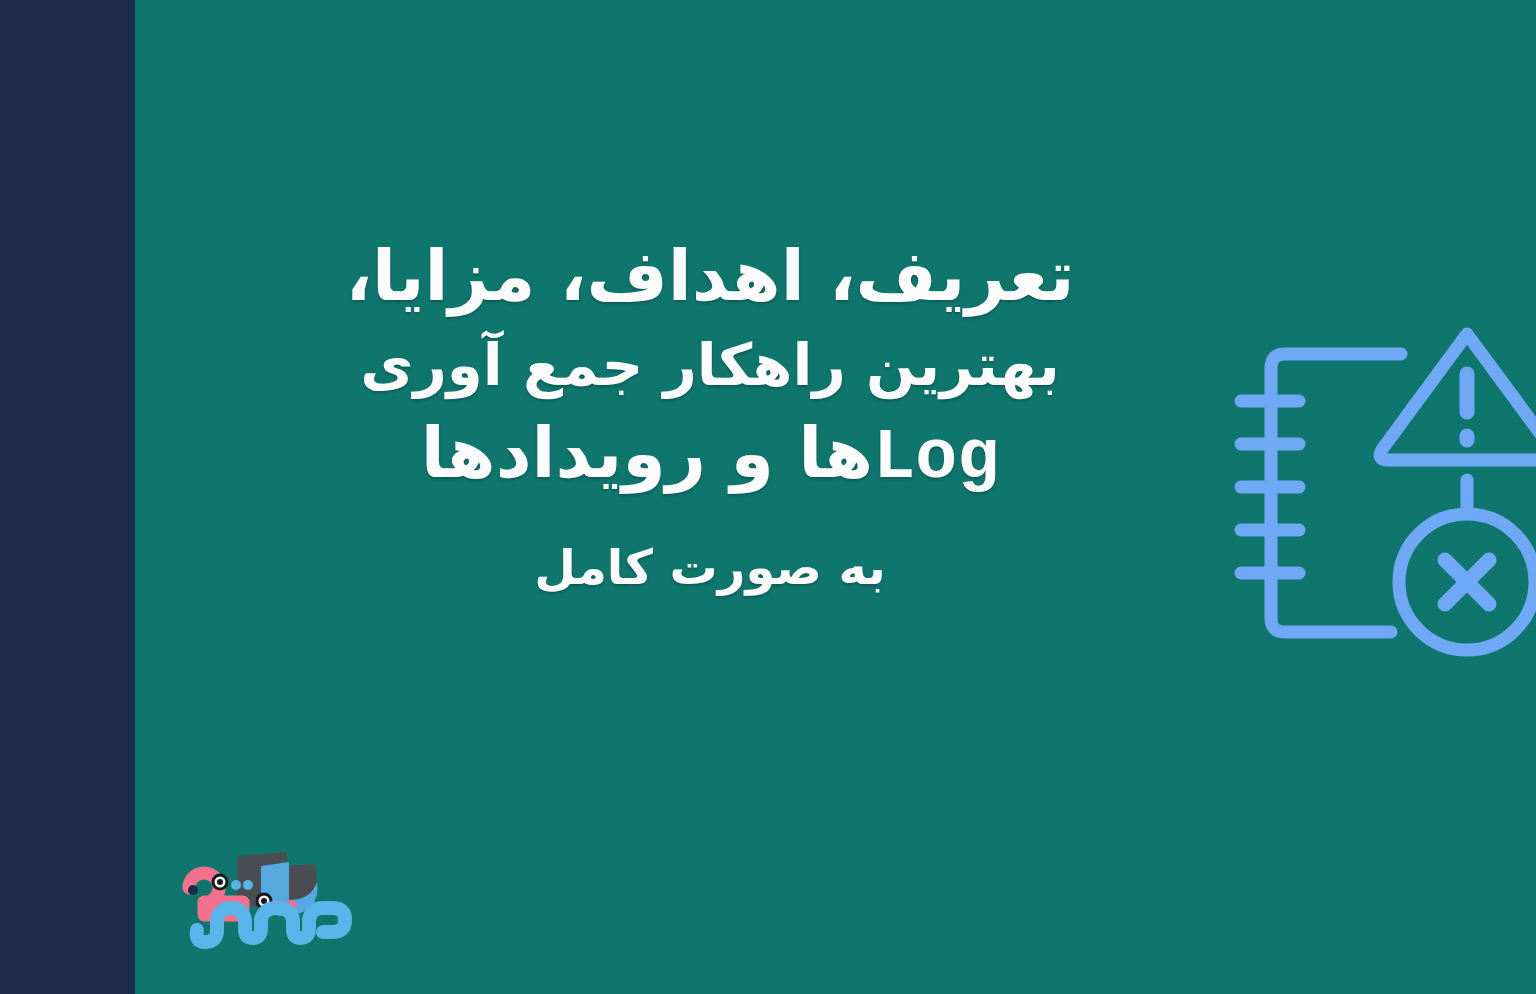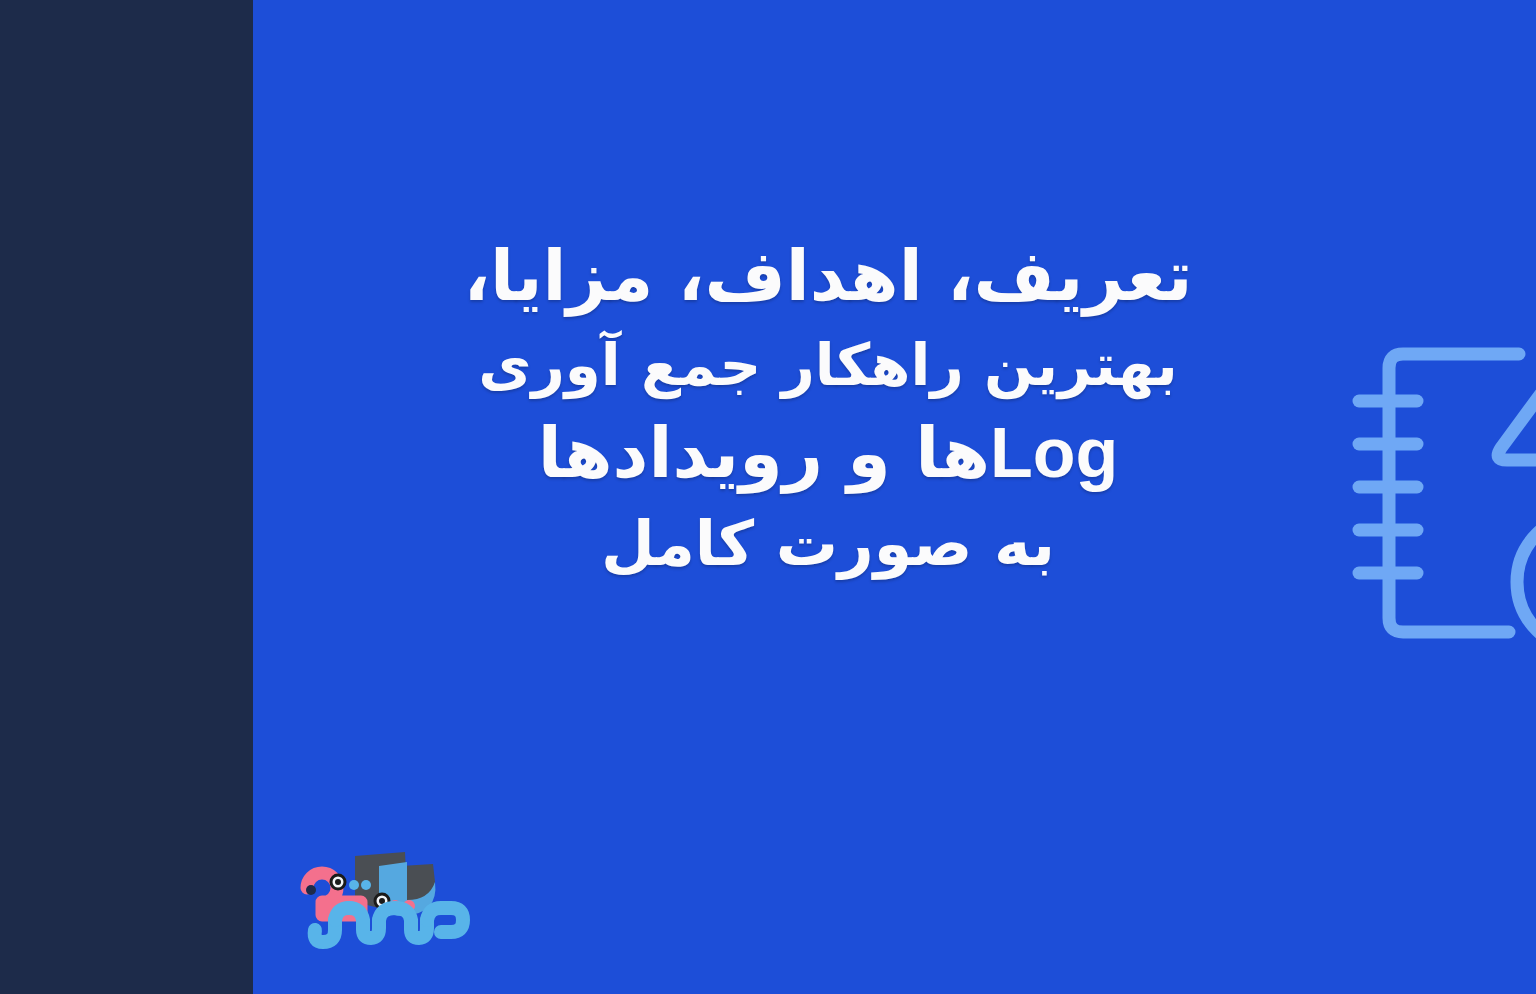--- a/index.html
+++ b/index.html
@@ -3,23 +3,23 @@
 <meta charset="utf-8">
 <title>Log Collection Banner</title>
 <style>
   html, body {
     margin: 0;
     padding: 0;
     background: #1d2b4a;
   }
   #stage {
     position: relative;
-    width: 1283px;
+    width: 1401px;
     height: 994px;
-    background: #1d4ed8;
+    background: #0f766e;
     overflow: hidden;
     font-family: "DejaVu Sans", "Liberation Sans", sans-serif;
   }
 
   
   .headline {
     position: absolute;
     left: 120px;
     top: 228px;
     width: 910px;
@@ -32,23 +32,23 @@
     letter-spacing: 0px;
     text-shadow: 0 2px 3px rgba(0,0,0,0.22);
   }
   .headline .hl-line {
     display: block;
     white-space: nowrap;
   }
   .headline .hl-line.l1 { font-size: 70px; }
   .headline .hl-line.l2 { font-size: 58px; }
   .headline .hl-line.l3 { font-size: 70px; }
-  .headline .hl-line.l4 { font-size: 62px; }
+  .headline .hl-line.l4 { font-size: 48px; margin-top: 27px; }
   .headline .lat {
-    font-family: Liberation Sans, sans-serif;
+    font-family: Liberation Mono, monospace;
     direction: ltr;
     unicode-bidi: isolate;
     text-align: right;
   }
 
   
   .icon-wrap {
     position: absolute;
     left: 1088px;
     top: 312px;

